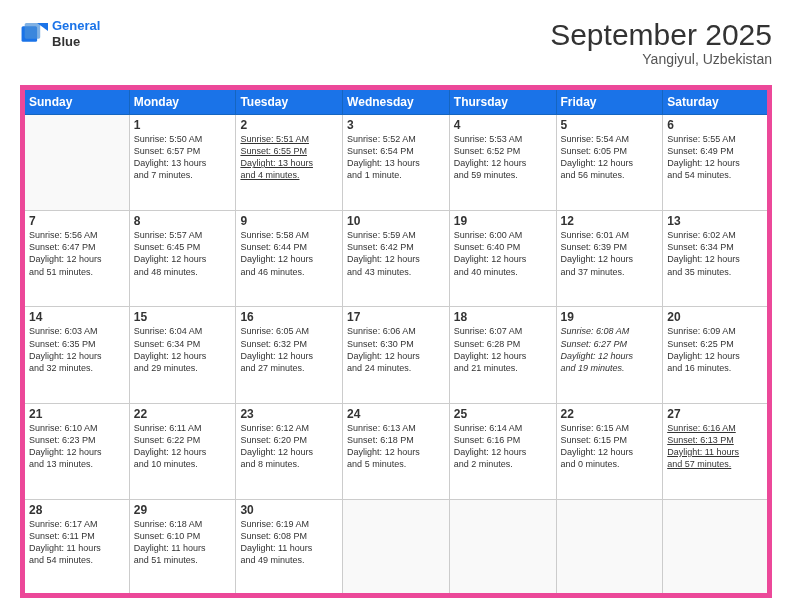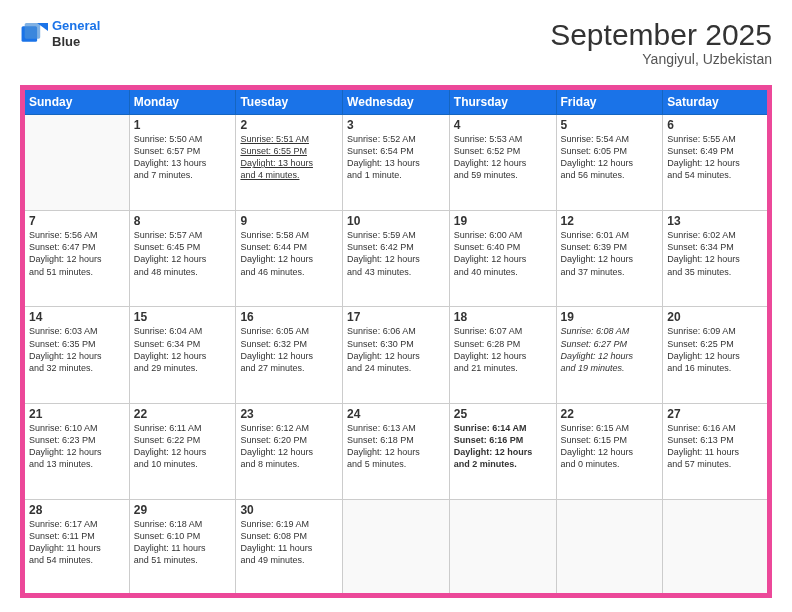--- a/index.html
+++ b/index.html
@@ -301,35 +301,35 @@
           </td>
           <td>
             <span class="day-num">24</span>
             <div class="day-info" style="white-space: pre-line;">Sunrise: 6:13 AM
 Sunset: 6:18 PM
 Daylight: 12 hours
 and 5 minutes.</div>
           </td>
           <td>
             <span class="day-num">25</span>
-            <div class="day-info" style="white-space: pre-line; font-weight: bold;">Sunrise: 6:14 AM
+            <div class="day-info" style="white-space: pre-line;">Sunrise: 6:14 AM
 Sunset: 6:16 PM
 Daylight: 12 hours
 and 2 minutes.</div>
           </td>
           <td>
             <span class="day-num">22</span>
             <div class="day-info" style="white-space: pre-line;">Sunrise: 6:15 AM
 Sunset: 6:15 PM
 Daylight: 12 hours
 and 0 minutes.</div>
           </td>
           <td>
             <span class="day-num">27</span>
-            <div class="day-info" style="white-space: pre-line;">Sunrise: 6:16 AM
+            <div class="day-info" style="white-space: pre-line; text-decoration: underline;">Sunrise: 6:16 AM
 Sunset: 6:13 PM
 Daylight: 11 hours
 and 57 minutes.</div>
           </td>
         </tr>
         <tr>
           <td>
             <span class="day-num">28</span>
             <div class="day-info" style="white-space: pre-line;">Sunrise: 6:17 AM
 Sunset: 6:11 PM

